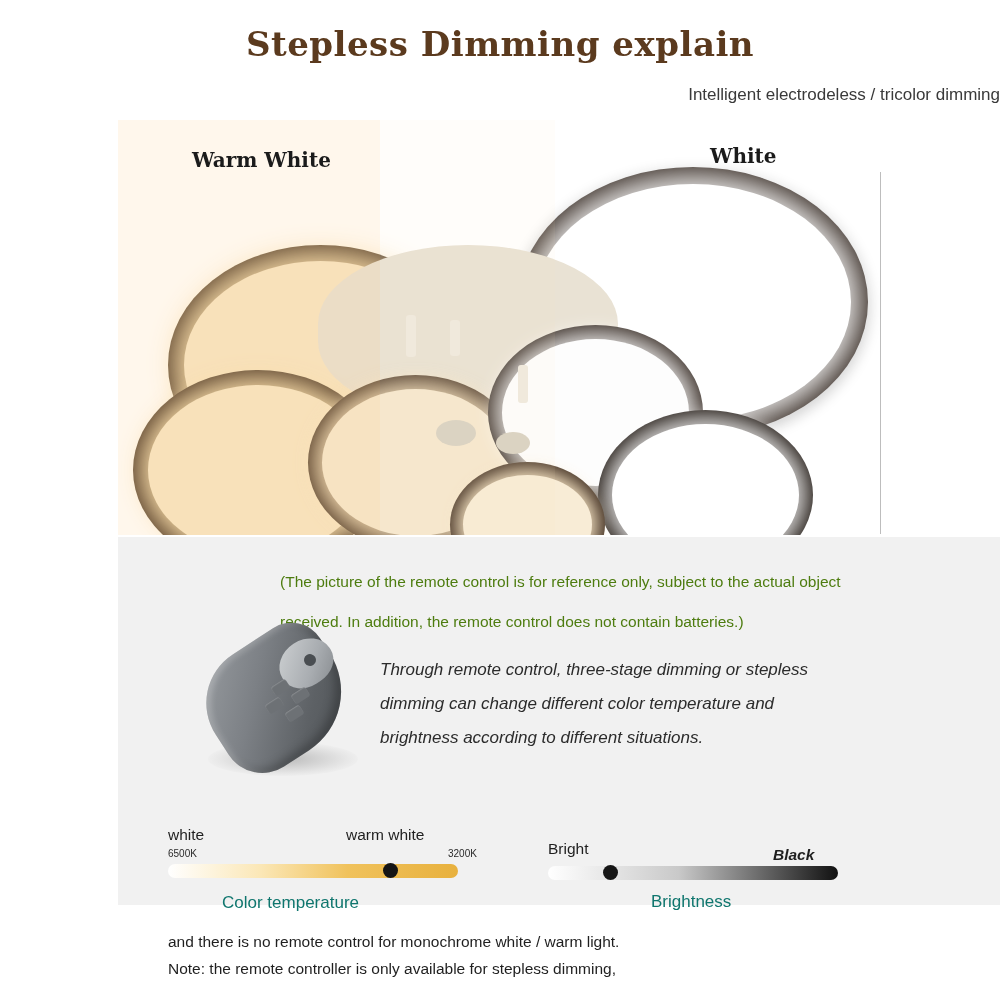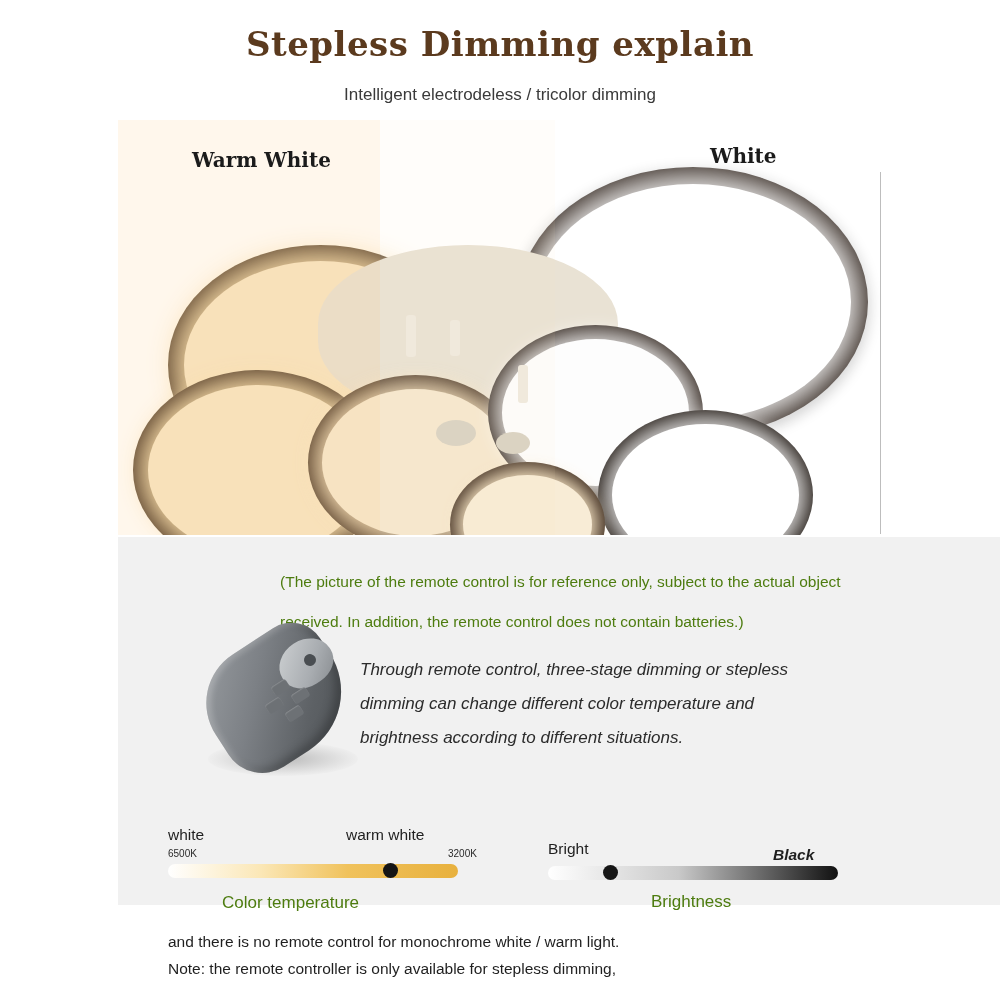--- a/index.html
+++ b/index.html
@@ -33,21 +33,21 @@
     font-weight: bold;
     font-size: 34px;
     letter-spacing: 0.5px;
     color: #5b3a1e;
   }
   .subtitle {
     position: absolute;
     top: 85px;
     left: 0;
     width: 1000px;
-    text-align: center;
+    text-align: right;
     font-size: 17px;
     color: #3a3a3a;
   }
 
   
   .photo-label {
     position: absolute;
     font-family: "DejaVu Serif", serif;
     font-weight: bold;
     font-size: 20px;
@@ -187,21 +187,21 @@
     position: absolute;
     left: 104px; top: 24px;
     width: 12px; height: 12px;
     border-radius: 50%;
     background: #4a4e52;
     transform: rotate(-33deg);
   }
 
   .para {
     position: absolute;
-    left: 360px;
+    left: 380px;
     top: 653px;
     width: 470px;
     font-style: italic;
     font-size: 17px;
     line-height: 34px;
     color: #2b2b2b;
   }
 
   
   .bar-block { position: absolute; }
@@ -236,21 +236,21 @@
     width: 15px; height: 15px;
     border-radius: 50%;
     background: #151515;
   }
   .knob-ct { left: 215px; top: 37px; }
   .knob-br { left: 55px;  top: 25px; }
 
   .bar-caption {
     position: absolute;
     font-size: 17px;
-    color: #4d7c0f;
+    color: #0f766e;
   }
   .cap-ct { left: 222px; top: 893px; }
   .cap-br { left: 651px; top: 892px; }
 
   
   .note {
     position: absolute;
     left: 168px;
     top: 928px;
     width: 700px;

